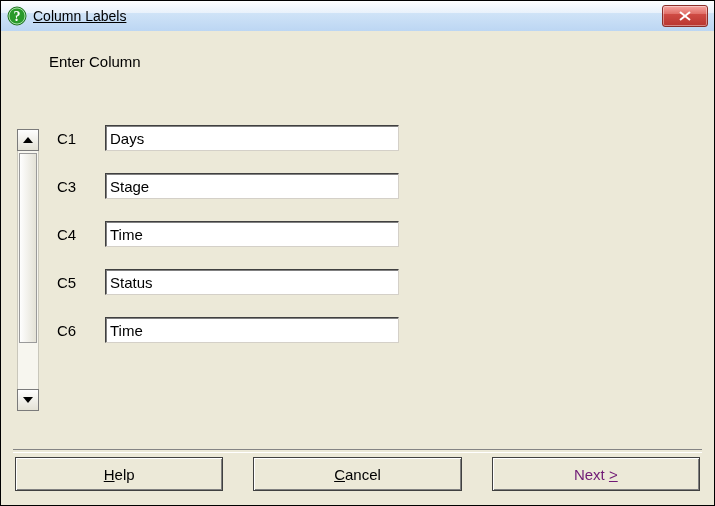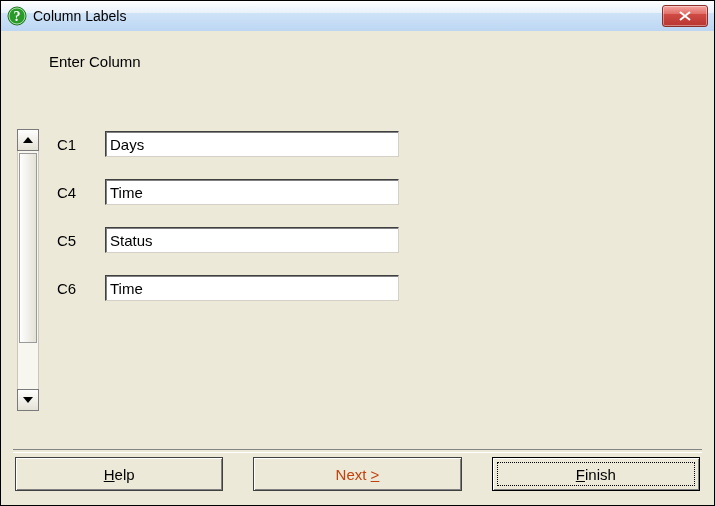--- a/index.html
+++ b/index.html
@@ -1,46 +1,46 @@
 <!DOCTYPE html>
 <html><head>
 <meta charset="utf-8">
 <style>
   html,body{margin:0;padding:0;font-family:Tahoma,Arial,sans-serif;font-size:13px;background:#fff;}
   .window{width:715px;height:506px;border:1px solid #000;box-sizing:border-box;background:#ece9d8;position:relative;}
   
   .titlebar{height:30px;background:linear-gradient(to bottom,#fdfefe 0%,#e8f1fb 40%,#cfe3f7 41%,#bcd6f3 100%);border-bottom:1px solid #9fb9d4;display:flex;align-items:center;padding:0 6px;position:relative;}
   .titlebar .icon{width:20px;height:20px;margin-right:6px;}
-  .titlebar .title{color:#000;font-size:14px;}
+  .titlebar .title{color:#000;font-size:14px;text-decoration:underline;}
   .close-btn{position:absolute;right:6px;top:4px;width:44px;height:20px;border-radius:3px;background:linear-gradient(to bottom,#f6a4a0 0%,#e06e67 40%,#cf4b44 41%,#b93530 100%);border:1px solid #8a2e29;display:flex;align-items:center;justify-content:center;box-shadow:inset 0 0 0 1px rgba(255,255,255,0.4);}
   .close-btn svg{display:block;}
   
   .client{position:absolute;top:30px;left:0;right:0;bottom:0;background:#ece9d8;}
   .prompt{position:absolute;left:48px;top:22px;font-size:15px;}
   
   .scrollbar{position:absolute;left:16px;top:98px;width:22px;height:282px;}
   .sb-btn{width:22px;height:22px;background:linear-gradient(to bottom,#fefefe,#e4e2d6);border:1px solid #7b7b7b;box-sizing:border-box;display:flex;align-items:center;justify-content:center;}
   .sb-up{position:absolute;top:0;left:0;}
   .sb-down{position:absolute;bottom:0;left:0;}
   .sb-track{position:absolute;top:22px;bottom:22px;left:0;width:22px;background:#f7f6ef;border-left:1px solid #c9c7bb;border-right:1px solid #c9c7bb;box-sizing:border-box;}
   .sb-thumb{position:absolute;left:1px;right:1px;top:2px;height:190px;background:linear-gradient(to right,#fefefe,#e4e2d6);border:1px solid #9a9a9a;box-sizing:border-box;}
   .arrow-up{width:0;height:0;border-left:5px solid transparent;border-right:5px solid transparent;border-bottom:6px solid #000;}
   .arrow-down{width:0;height:0;border-left:5px solid transparent;border-right:5px solid transparent;border-top:6px solid #000;}
   
-  .rows{position:absolute;left:56px;top:98px;right:24px;}
+  .rows{position:absolute;left:56px;top:92px;right:24px;}
   .row{display:flex;align-items:center;height:30px;margin-bottom:18px;}
   .col-label{width:48px;font-size:15px;}
   .col-input{width:294px;height:26px;border-top:1px solid #404040;border-left:1px solid #404040;border-right:1px solid #d4d0c8;border-bottom:1px solid #d4d0c8;background:#fff;font-family:inherit;font-size:15px;padding:2px 4px;box-sizing:border-box;box-shadow:inset 1px 1px 0 #808080;outline:none;}
   
   .divider{position:absolute;left:12px;right:12px;top:418px;height:2px;border-top:1px solid #848484;border-bottom:1px solid #fff;}
   
   .button-row{position:absolute;left:14px;right:14px;bottom:14px;height:34px;display:flex;gap:30px;}
   .btn{flex:1 1 0;min-width:0;height:34px;background:#ece9d8;border:1px solid #404040;box-shadow:inset 1px 1px 0 #fff,inset -1px -1px 0 #808080;font-family:inherit;font-size:15px;display:flex;align-items:center;justify-content:center;position:relative;padding:0;}
   .btn .ul{text-decoration:underline;}
-  .btn.disabled{color:#c2410c;}
+  .btn.disabled{color:#701a75;}
   .btn.default{border:1px solid #000;}
   .btn.default .focus-ring{position:absolute;left:4px;right:4px;top:4px;bottom:4px;border:1px dotted #000;}
 </style>
 </head>
 <body>
 
 <div class="window">
 
   <div class="titlebar">
     <span class="icon">
@@ -73,41 +73,44 @@
         <div class="arrow-down"></div>
       </div>
     </div>
 
     <div class="rows">
       <div class="row">
         <span class="col-label">C1</span>
         <input class="col-input" type="text" value="Days" style="">
       </div>
       <div class="row">
+        <span class="col-label">C3</span>
+        <input class="col-input" type="text" value="Stage" style="">
+      </div>
+      <div class="row">
         <span class="col-label">C4</span>
         <input class="col-input" type="text" value="Time" style="">
       </div>
       <div class="row">
         <span class="col-label">C5</span>
         <input class="col-input" type="text" value="Status" style="">
       </div>
       <div class="row">
         <span class="col-label">C6</span>
         <input class="col-input" type="text" value="Time" style="">
       </div>
     </div>
 
     <div class="divider"></div>
 
     <div class="button-row">
       <button class="btn">
         <span><span></span><span class="ul">H</span><span>elp</span></span>
       </button>
+      <button class="btn">
+        <span><span></span><span class="ul">C</span><span>ancel</span></span>
+      </button>
       <button class="btn disabled">
         <span><span>Next </span><span class="ul">&gt;</span></span>
-      </button>
-      <button class="btn default">
-        <span class="focus-ring"></span>
-        <span><span></span><span class="ul">F</span><span>inish</span></span>
       </button>
     </div>
   </div>
 </div>
 
 </body></html>

